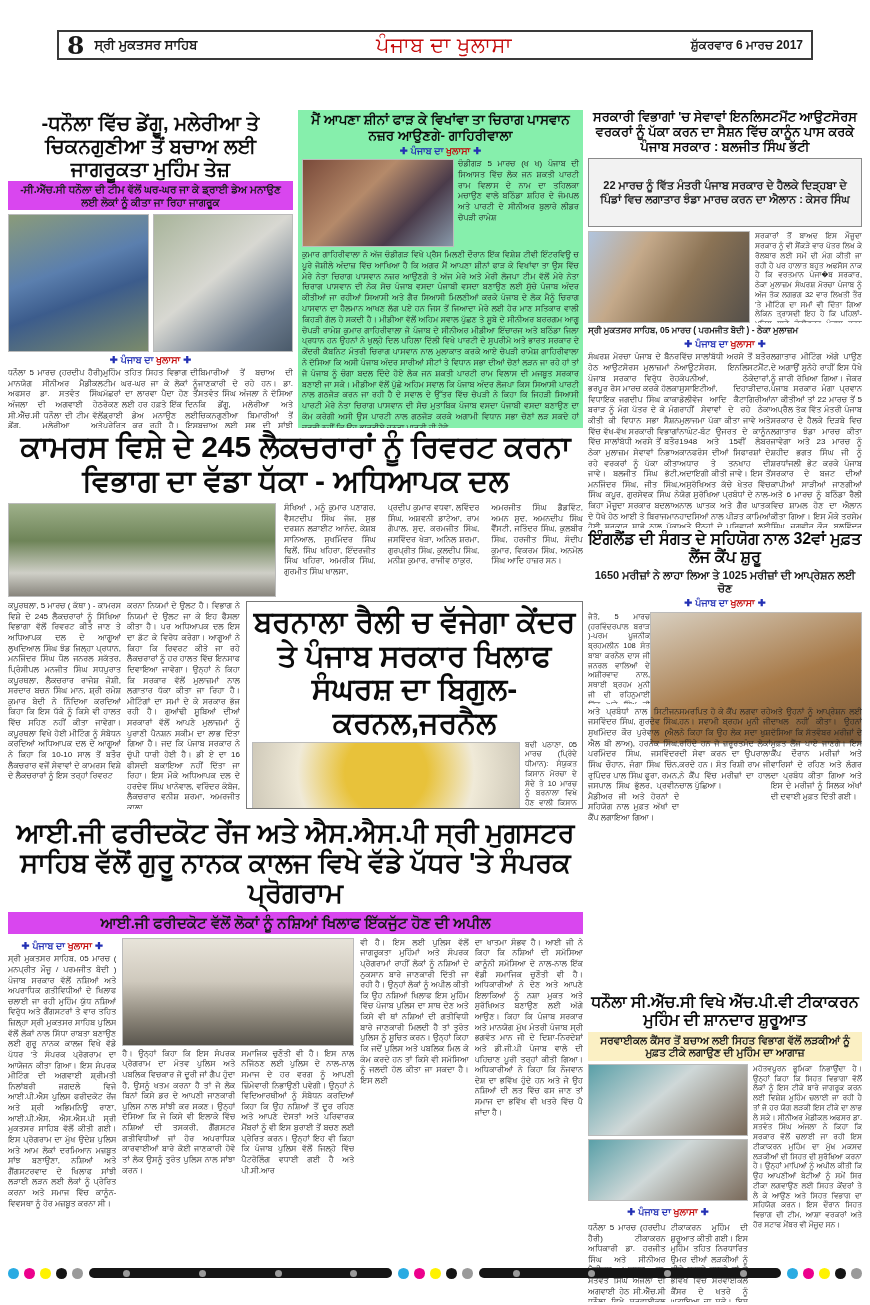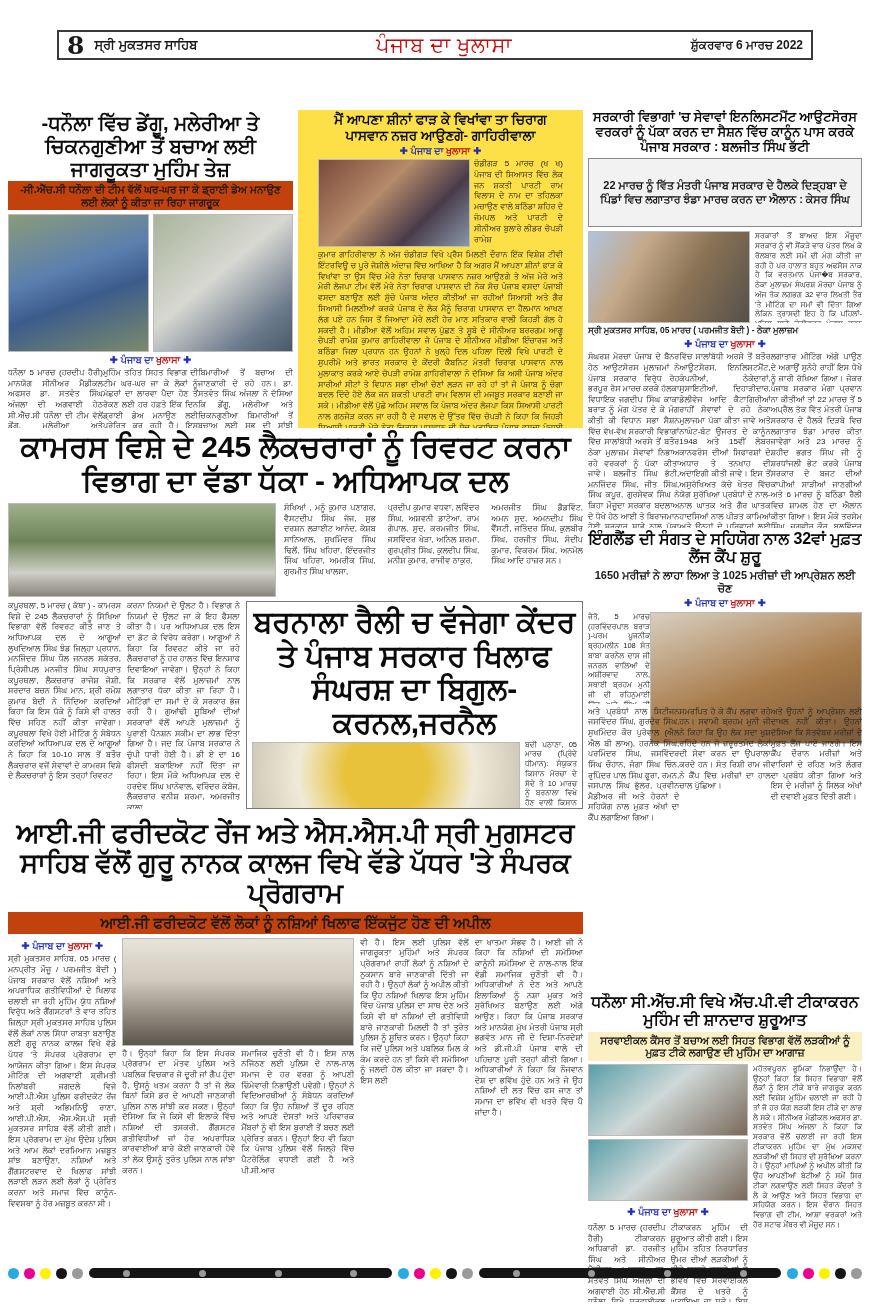--- a/index.html
+++ b/index.html
@@ -10,21 +10,21 @@
   .masthead{position:absolute;left:57px;top:30px;width:756px;height:30px;
             border:2px solid #3a3a3a;display:flex;align-items:center;padding:0 8px;background:#fff;}
   .pageno{font-size:25px;font-weight:700;font-family:"DejaVu Serif", serif;line-height:1;margin-right:10px;}
   .edition{font-size:13px;font-weight:700;}
   .mast-title{flex:1;text-align:center;font-size:21px;font-weight:400;color:#c40a0a;letter-spacing:.5px;}
   .mast-date{font-size:12px;font-weight:700;}
   
   .hl{font-weight:800;color:#0b0b0b;text-align:center;line-height:1.15;}
   .cols{display:flex;}
   .c{flex:1;font-size:8px;line-height:1.33;text-align:justify;overflow:hidden;color:#222;}
-  .kick-pink{background:#c2410c;font-size:10.5px;font-weight:700;text-align:center;padding:2px 3px;line-height:1.2;}
+  .kick-pink{background:#d946ef;font-size:10.5px;font-weight:700;text-align:center;padding:2px 3px;line-height:1.2;}
   .kick-yellow{background:#fbf0c4;font-size:10.5px;font-weight:700;text-align:center;padding:2px 3px;line-height:1.2;}
   .kick-gray{border:1px solid #8a8a8a;background:#f2f2f2;font-size:11px;font-weight:700;text-align:center;padding:20px 4px;line-height:1.25;}
   .tag{text-align:center;font-size:9.5px;font-weight:800;margin:2px 0;}
   .tag .plus{color:#2330b4;margin:0 3px;}
   .tag .t1{color:#2330b4;}
   .tag .t2{color:#c40a0a;}
   .ph{background:#ccc;border:1px solid #bbb;overflow:hidden;}
   
   .p-dengue1{background:linear-gradient(160deg,#8a9b7a,#5b7fae 40%,#3c5c8c 60%,#7b8b6b);}
   .p-dengue2{background:linear-gradient(140deg,#a8b49a,#d8d8d2 45%,#6b7a8c 80%,#4a5a6a);}
@@ -36,21 +36,21 @@
   .p-ig{background:linear-gradient(180deg,#e8e4da,#cfc9bd 40%,#8a8478 75%,#5a564e);}
   .p-hpv{background:linear-gradient(140deg,#5aa0a8,#cfd8d8 45%,#7a6a5a);}
   
   .art{position:absolute;overflow:hidden;margin-top:48px;}
   #a-dengue{left:8px;top:64px;width:285px;height:316px;}
   #a-dengue .hl{font-size:20px;}
   #a-dengue .photos{display:flex;gap:4px;height:138px;margin-top:4px;}
   #a-dengue .photos .ph{flex:1;height:100%;}
   #a-dengue .cols{height:96px;margin-top:1px;}
 
-  #a-chirag{left:298px;top:62px;width:285px;height:318px;background:#fde047;padding:2px 20px;}
+  #a-chirag{left:298px;top:62px;width:285px;height:318px;background:#86efac;padding:2px 4px;}
   #a-chirag .hl{font-size:13.5px;}
   #a-chirag .top{display:flex;gap:4px;align-items:flex-start;margin-top:2px;}
   #a-chirag .ph{width:152px;height:88px;flex:none;}
   #a-chirag .lead{flex:1;font-size:8px;line-height:1.35;text-align:justify;}
   #a-chirag .body{font-size:8px;line-height:1.35;text-align:justify;margin-top:3px;height:188px;overflow:hidden;}
 
   #a-bhatti{left:588px;top:62px;width:274px;height:418px;}
   #a-bhatti .hl{font-size:13px;}
   #a-bhatti .kick-gray{margin-top:3px;}
   #a-bhatti .top{display:flex;gap:5px;margin-top:4px;height:92px;}
@@ -110,21 +110,21 @@
 </style>
 </head>
 <body>
 
 <div class="page">
 
   <div class="masthead">
     <span class="pageno">8</span>
     <span class="edition">ਸ੍ਰੀ ਮੁਕਤਸਰ ਸਾਹਿਬ</span>
     <span class="mast-title">ਪੰਜਾਬ ਦਾ ਖੁਲਾਸਾ</span>
-    <span class="mast-date">ਸ਼ੁੱਕਰਵਾਰ 6 ਮਾਰਚ 2022</span>
+    <span class="mast-date">ਸ਼ੁੱਕਰਵਾਰ 6 ਮਾਰਚ 2017</span>
   </div>
 
   <div class="art" id="a-dengue">
     <div class="hl">-ਧਨੌਲਾ ਵਿੱਚ ਡੇਂਗੂ, ਮਲੇਰੀਆ ਤੇ ਚਿਕਨਗੁਣੀਆ ਤੋਂ ਬਚਾਅ ਲਈ ਜਾਗਰੂਕਤਾ ਮੁਹਿੰਮ ਤੇਜ਼</div>
     <div class="kick-pink">-ਸੀ.ਐੱਚ.ਸੀ ਧਨੌਲਾ ਦੀ ਟੀਮ ਵੱਲੋਂ ਘਰ-ਘਰ ਜਾ ਕੇ ਡ੍ਰਾਈ ਡੇਅ ਮਨਾਉਣ ਲਈ ਲੋਕਾਂ ਨੂੰ ਕੀਤਾ ਜਾ ਰਿਹਾ ਜਾਗਰੂਕ</div>
     <div class="photos">
       <div class="ph p-dengue1"></div>
       <div class="ph p-dengue2"></div>
     </div>
     <div class="tag">

